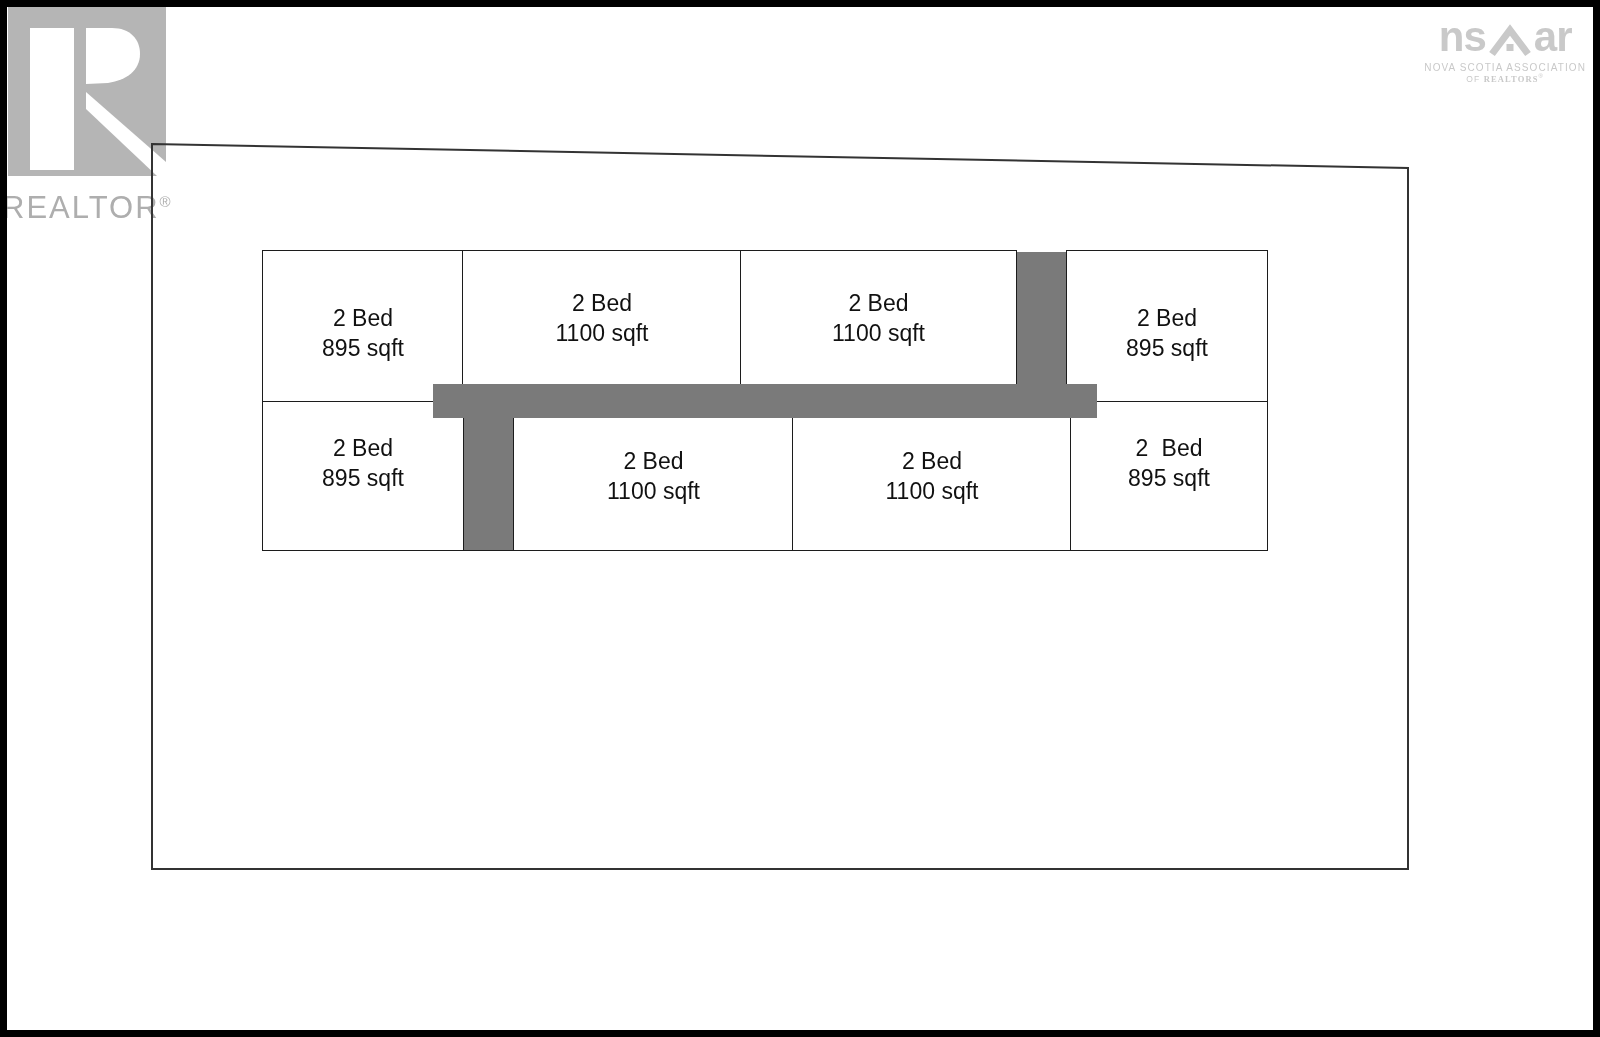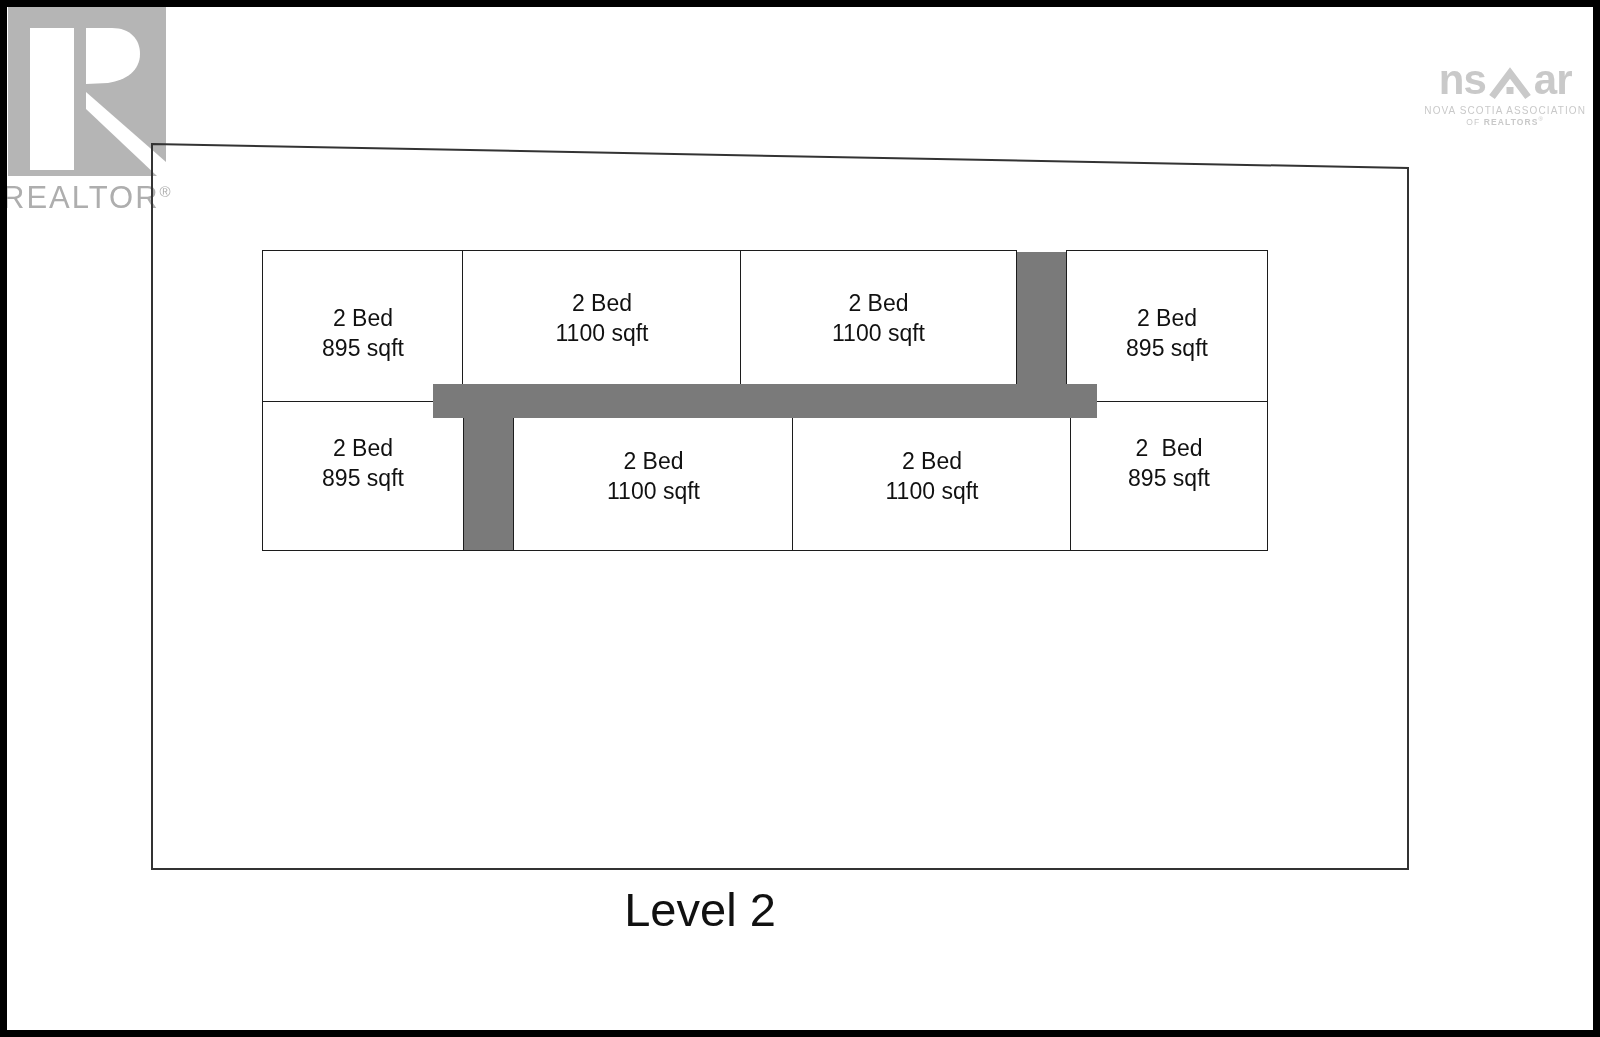--- a/index.html
+++ b/index.html
@@ -14,37 +14,37 @@
   }
 
   
   .realtor-mark { position:absolute; left:0; top:0; z-index:0; }
   .realtor-square {
     position:absolute; left:8px; top:7px; width:158px; height:169px;
     background:var(--watermark-gray,#b5b5b5);
   }
   .realtor-square svg { display:block; width:100%; height:100%; }
   .realtor-text {
-    position:absolute; left:2px; top:180px; width:200px;
+    position:absolute; left:2px; top:190px; width:200px;
     font-size:31px; letter-spacing:2px; color:var(--watermark-text-gray,#aeaeae);
     white-space:nowrap;
   }
   .realtor-text sup { font-size:15px; letter-spacing:0; }
 
   
   .nsar { position:absolute; right:14px; top:16px; z-index:1; text-align:center;
-          color:var(--nsar-gray,#c9c9c9);margin-top:43px; }
+          color:var(--nsar-gray,#c9c9c9); }
   .nsar-word {
     font-size:42px; font-weight:bold; letter-spacing:-1px; line-height:1;
     display:flex; align-items:flex-end; justify-content:center;
   }
   .nsar-word svg { display:block; margin:0 3px 1px 3px; }
   .nsar-tag1 { margin-top:4px; font-size:10px; letter-spacing:1.1px; white-space:nowrap; }
   .nsar-tag2 { font-size:8.5px; letter-spacing:1.1px; white-space:nowrap; }
-  .nsar-tag2 b { font-weight:bold; }
+  .nsar-tag2 b { font-weight:bold;font-family:Liberation Serif, serif; }
   .nsar-tag2 sup { font-size:6px; }
 
   
   .boundary { position:absolute; left:0; top:0; z-index:4; pointer-events:none; }
 
   
   .unit {
     position:absolute; box-sizing:border-box; background:#fff;
     border:1.5px solid var(--plan-line,#1c1c1c); z-index:1;
     display:flex; flex-direction:column; align-items:center; justify-content:center;
@@ -140,16 +140,15 @@
   <div class="unit u-br">
     <span class="wide-gap">2  Bed</span>
     <span>895 sqft</span>
   </div>
 
   <div class="corridor corr-h"></div>
   <div class="corridor corr-top"></div>
   <div class="corridor corr-bot"></div>
   <div class="corr-baseline"></div>
 
-  <div class="level-title">Level 2</div>
 
   <div class="border-overlay"></div>
 </div>
 
 </body></html>

